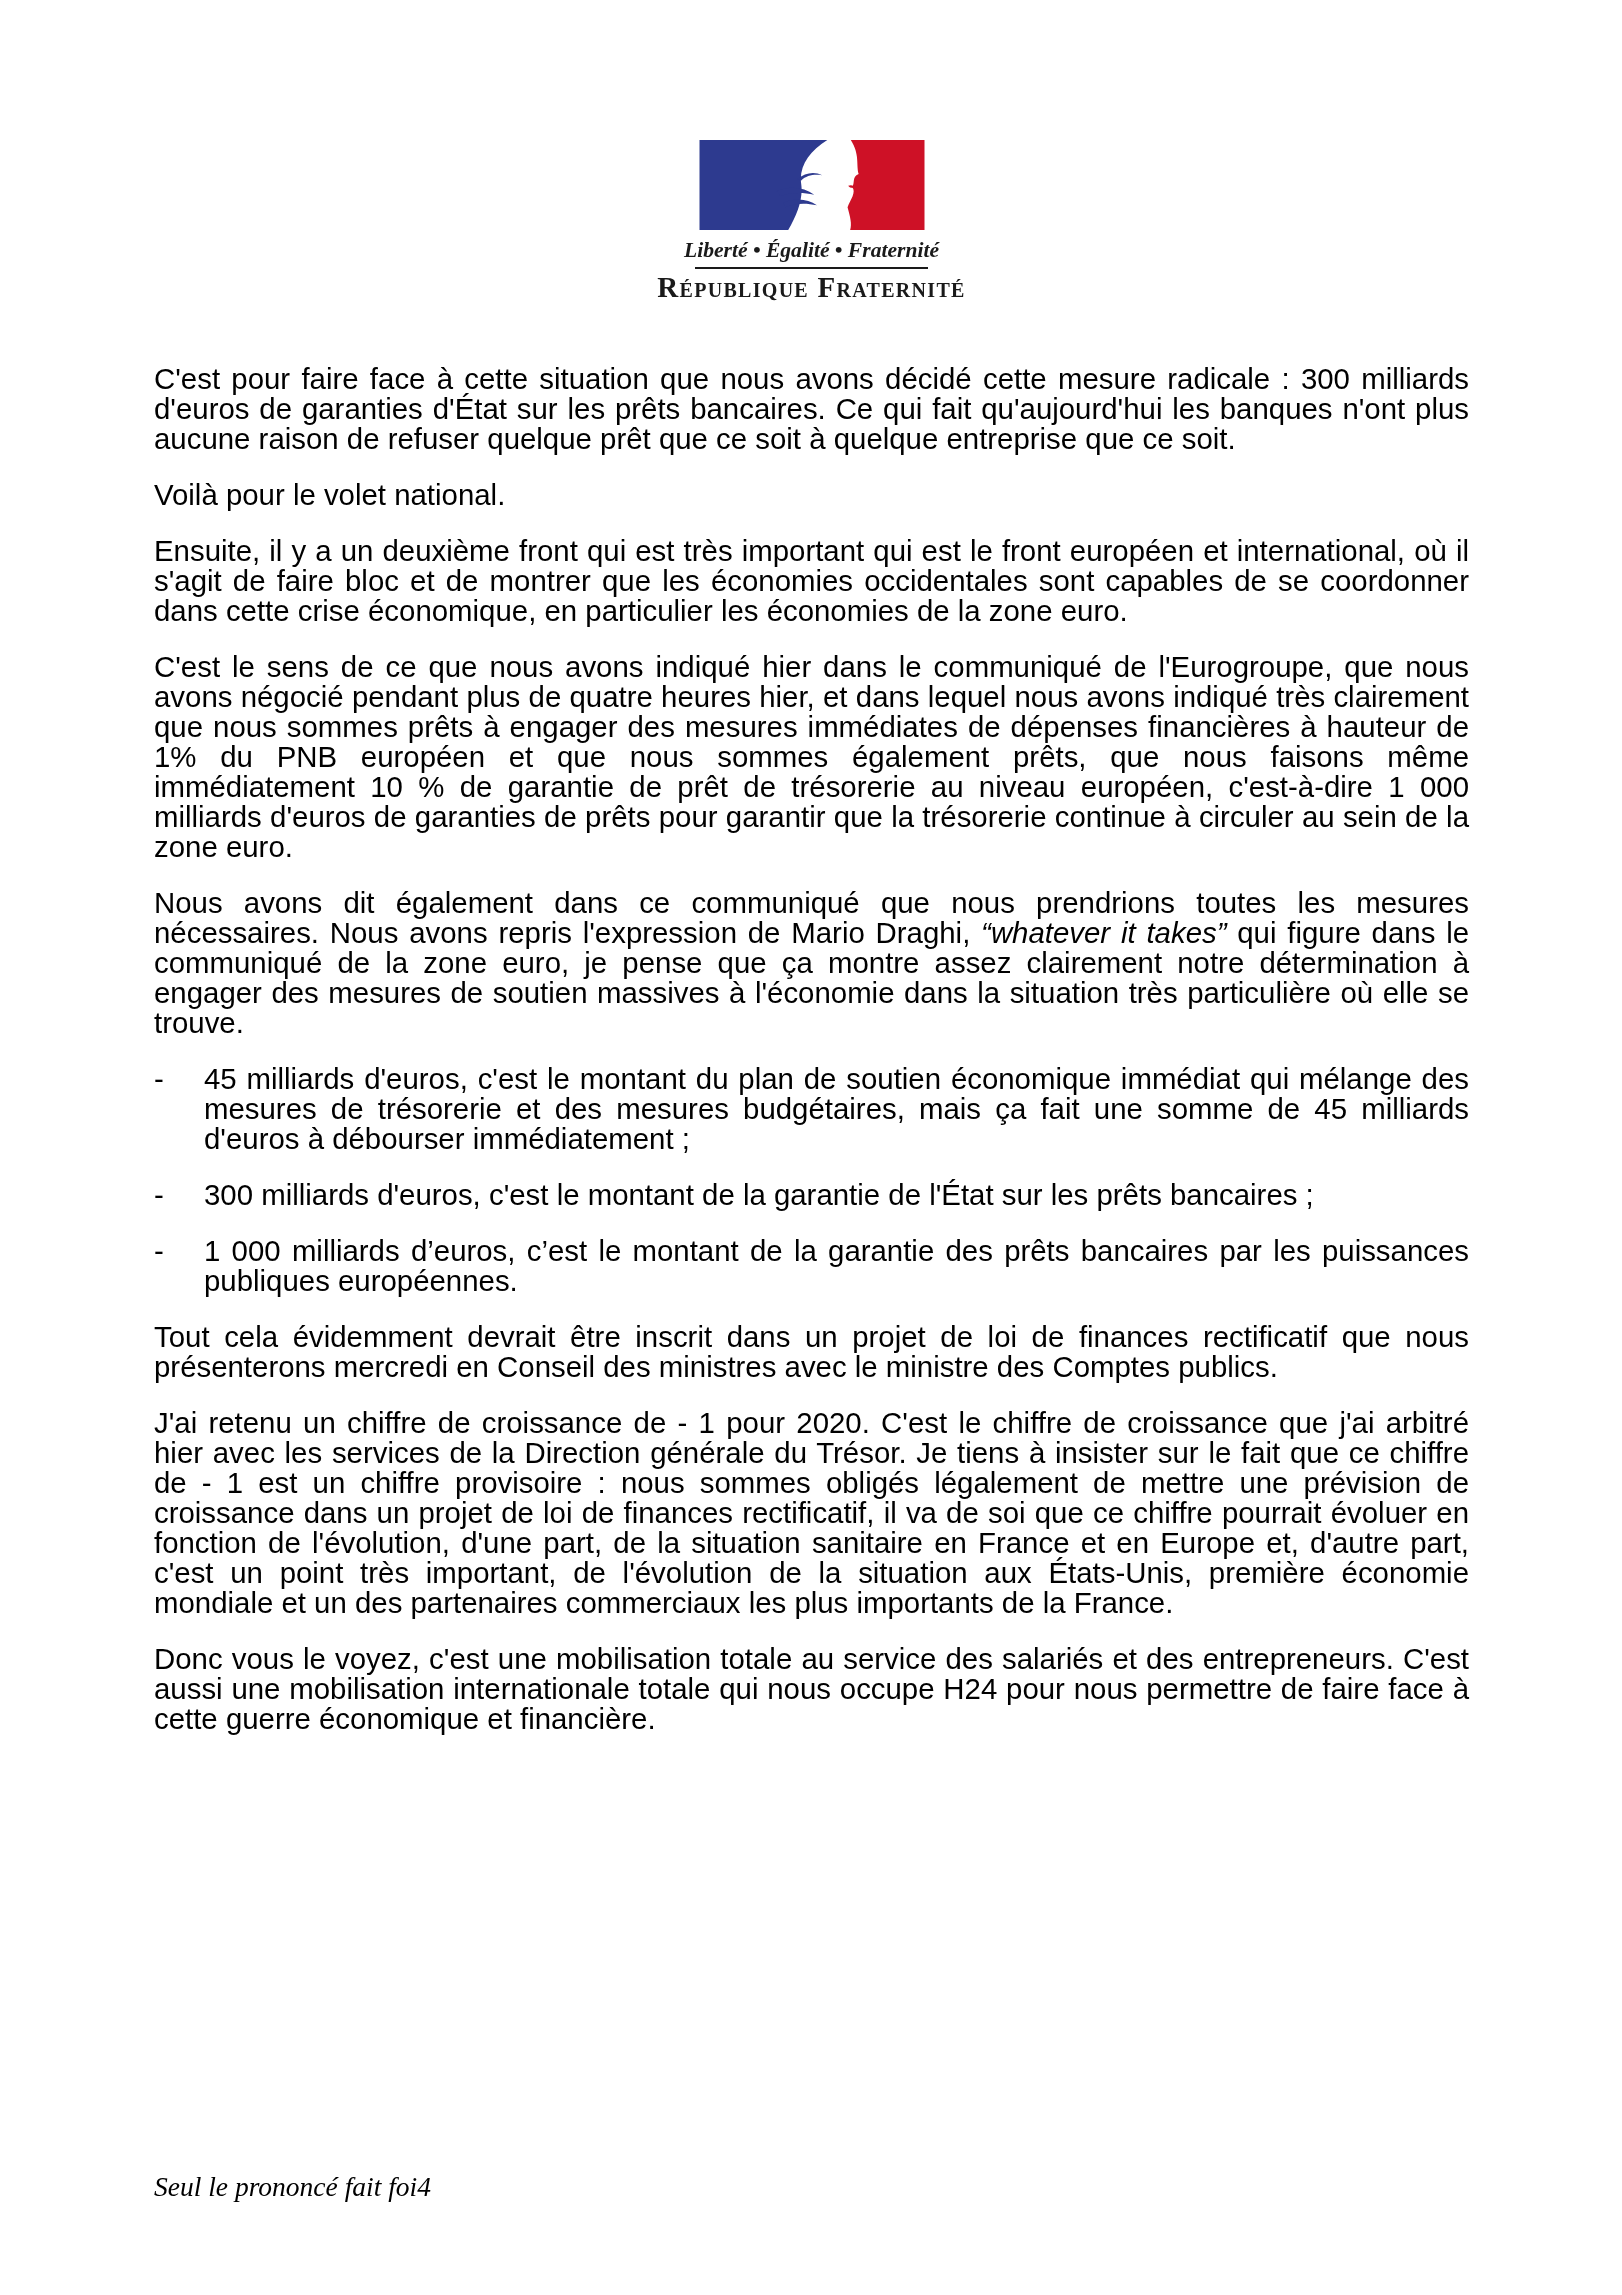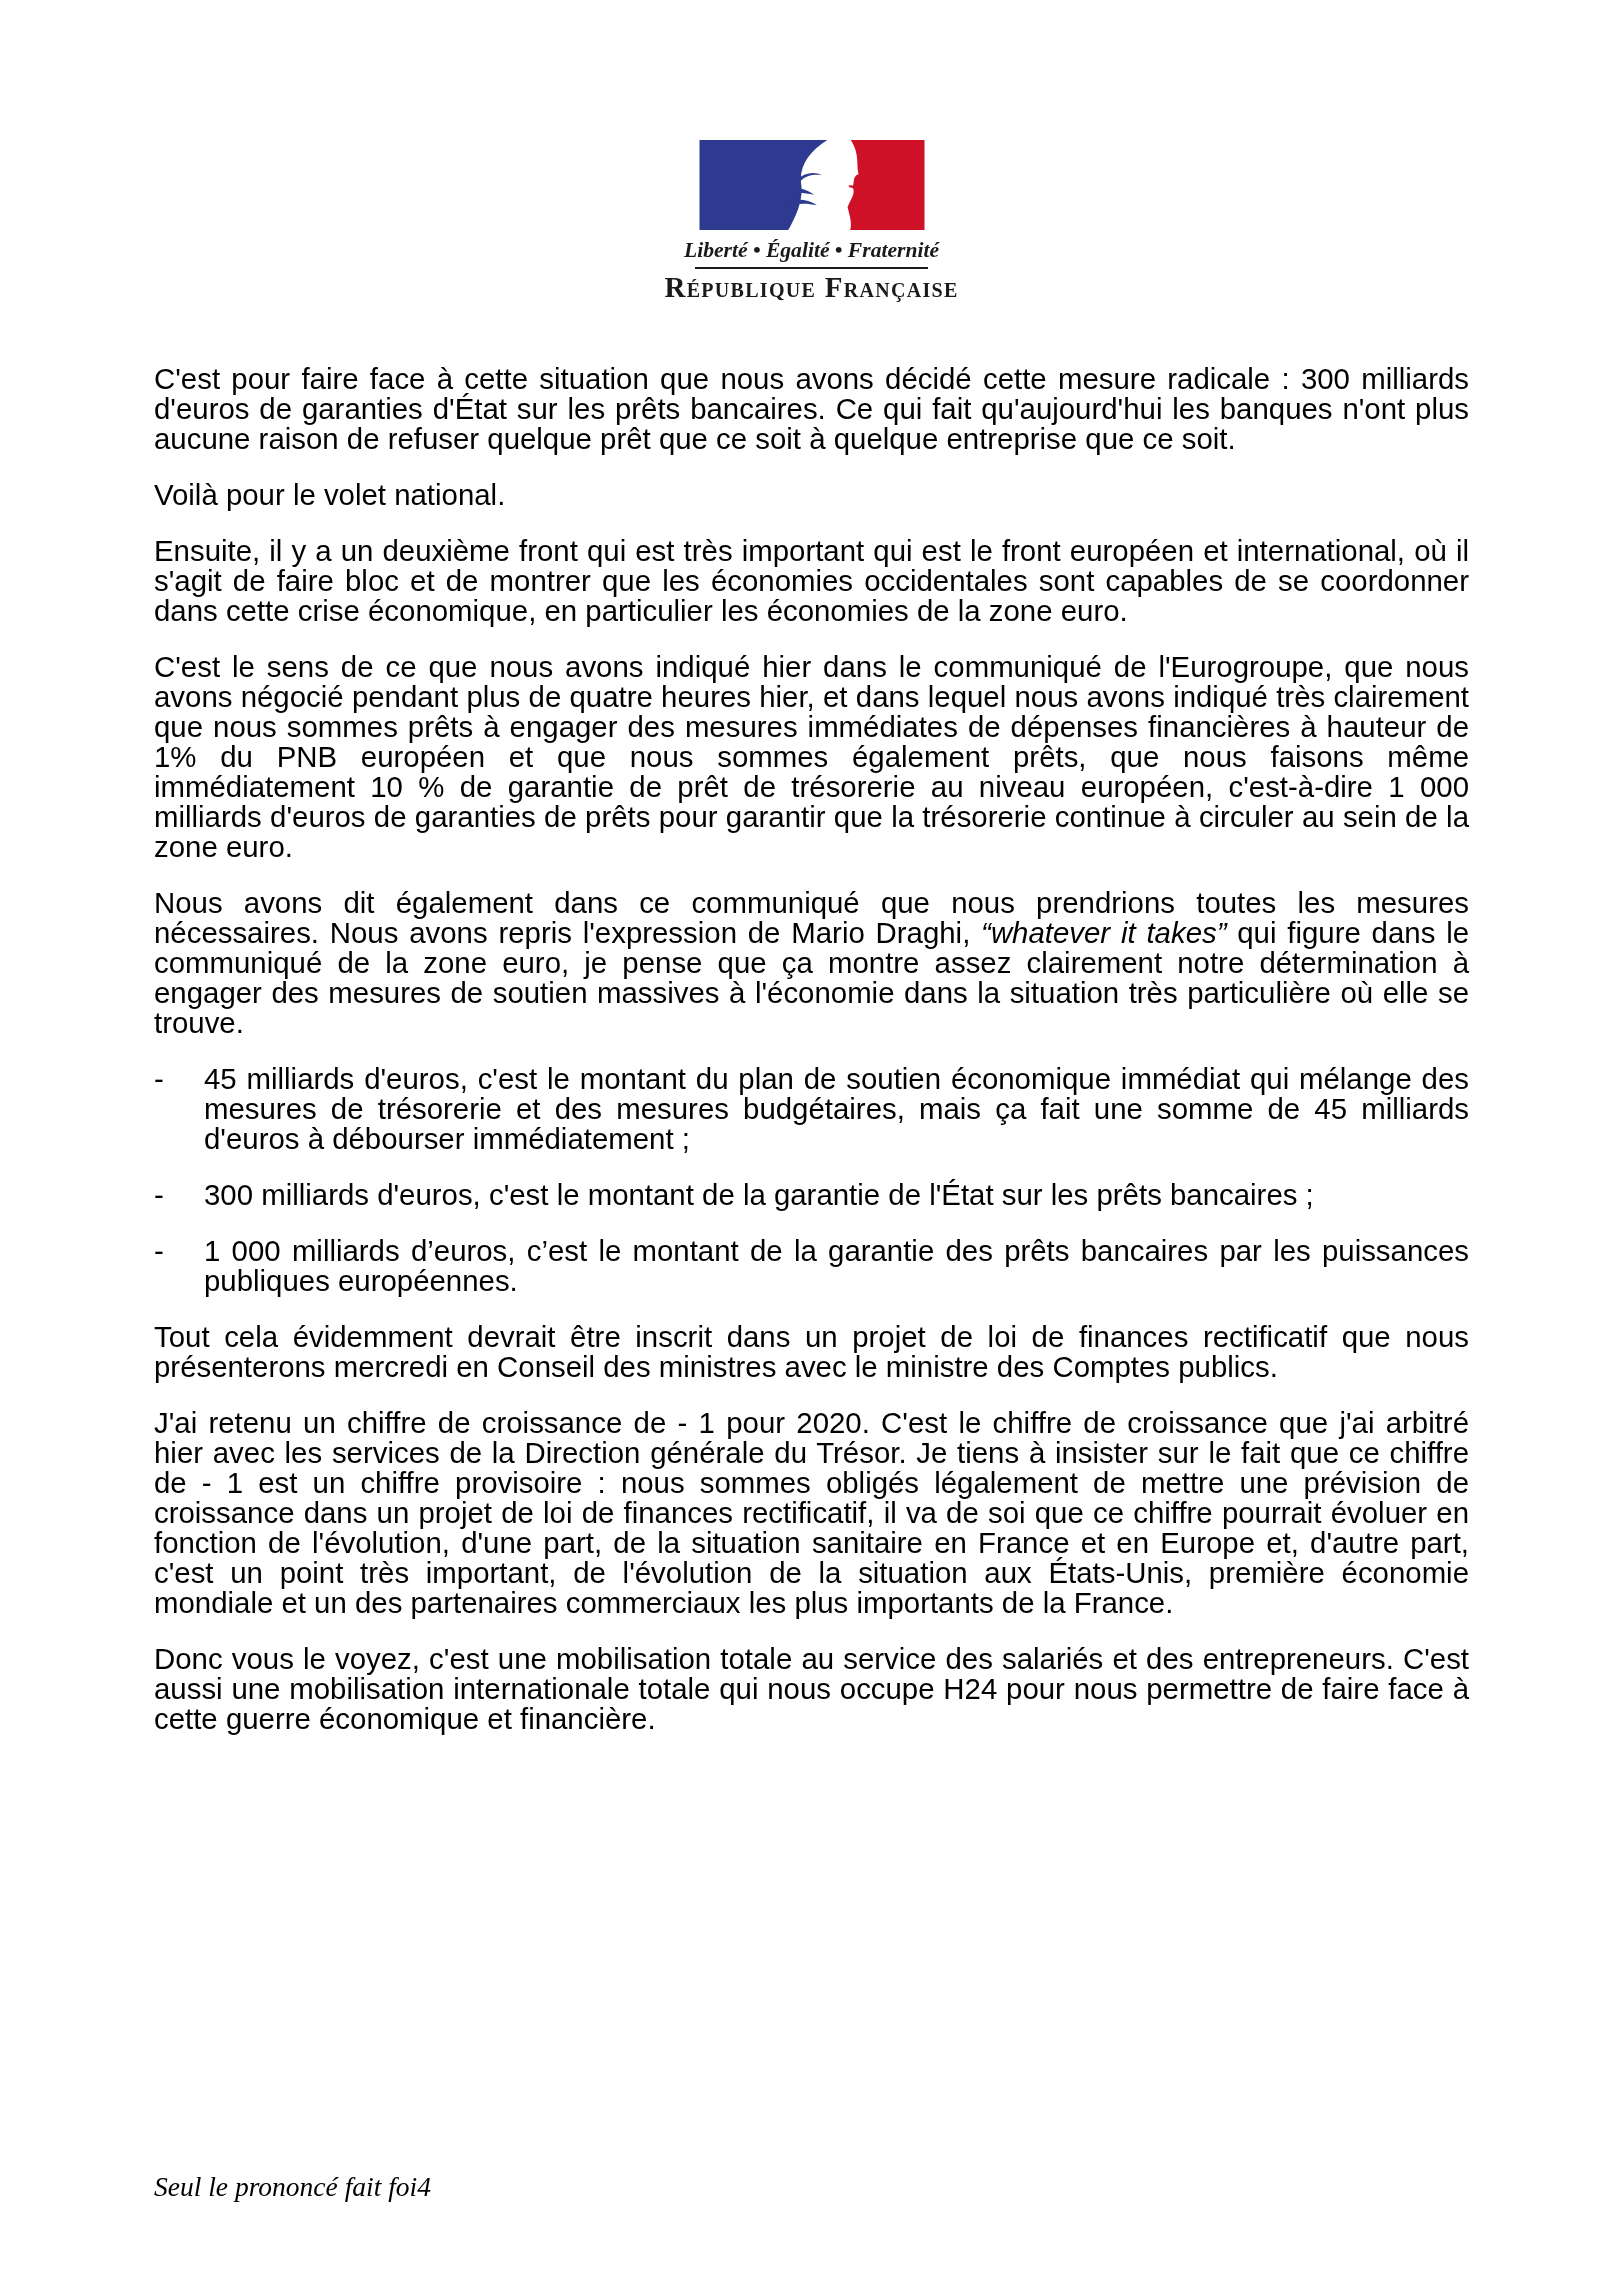--- a/index.html
+++ b/index.html
@@ -123,21 +123,21 @@
       <path d="M345,0 L232,0 C 246,22 240,38 244,52 C 233,57 239,66 234,72 C 241,80 231,92 227,103 C 231,118 234,128 231,138 L345,138 Z" fill="#CE1126"></path>
 
       <path d="M118,78 C 140,70 160,72 176,84 C 158,80 140,80 124,86 Z" fill="#2D3A8F"></path>
       <path d="M128,96 C 148,88 166,90 180,100 C 162,96 146,97 132,103 Z" fill="#2D3A8F"></path>
       <path d="M150,60 C 162,50 176,48 188,54 C 176,52 164,54 156,62 Z" fill="#2D3A8F"></path>
 
       <path d="M228,70 C 233,68 237,70 238,73 C 234,74 230,73 228,70 Z" fill="#CE1126"></path>
     </svg>
     <div class="motto">Liberté • Égalité • Fraternité</div>
     <div class="divider"></div>
-    <div class="republic-name">République Française</div>
+    <div class="republic-name">République Fraternité</div>
   </div>
 
   <div class="body-text">
     <p>C'est pour faire face à cette situation que nous avons décidé cette mesure radicale : 300 milliards d'euros de garanties d'État sur les prêts bancaires. Ce qui fait qu'aujourd'hui les banques n'ont plus aucune raison de refuser quelque prêt que ce soit à quelque entreprise que ce soit.</p>
     <p>Voilà pour le volet national.</p>
     <p>Ensuite, il y a un deuxième front qui est très important qui est le front européen et international, où il s'agit de faire bloc et de montrer que les économies occidentales sont capables de se coordonner dans cette crise économique, en particulier les économies de la zone euro.</p>
     <p>C'est le sens de ce que nous avons indiqué hier dans le communiqué de l'Eurogroupe, que nous avons négocié pendant plus de quatre heures hier, et dans lequel nous avons indiqué très clairement que nous sommes prêts à engager des mesures immédiates de dépenses financières à hauteur de 1% du PNB européen et que nous sommes également prêts, que nous faisons même immédiatement 10 % de garantie de prêt de trésorerie au niveau européen, c'est-à-dire 1 000 milliards d'euros de garanties de prêts pour garantir que la trésorerie continue à circuler au sein de la zone euro.</p>
     <p><span>Nous avons dit également dans ce communiqué que nous prendrions toutes les mesures nécessaires. Nous avons repris l'expression de Mario Draghi, </span><span class="italic-quote">“whatever it takes”</span><span> qui figure dans le communiqué de la zone euro, je pense que ça montre assez clairement notre détermination à engager des mesures de soutien massives à l'économie dans la situation très particulière où elle se trouve.</span></p>
 
     <div class="bullet-list">

